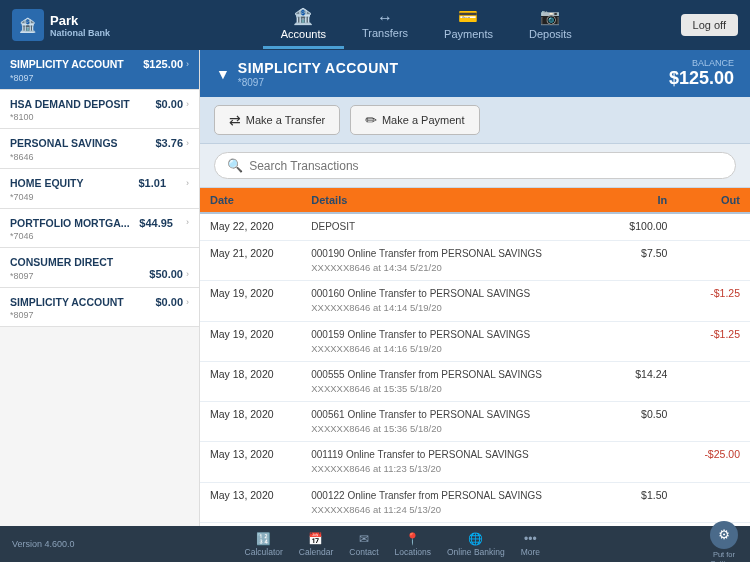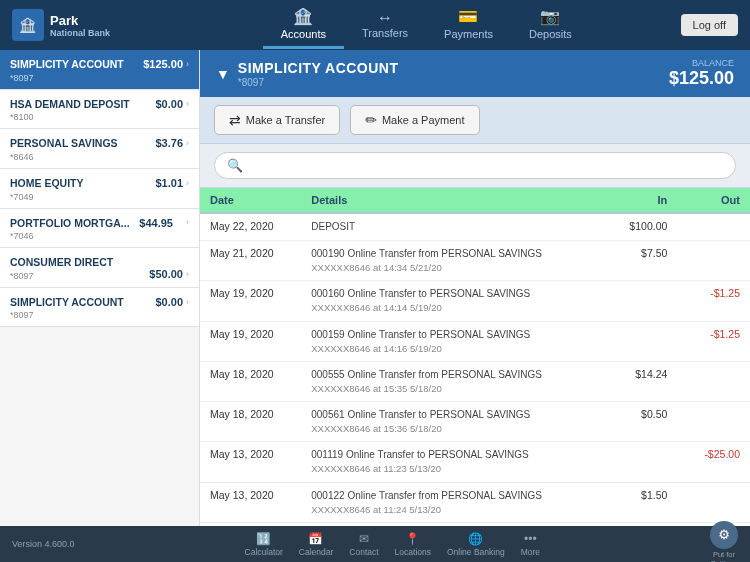--- a/index.html
+++ b/index.html
@@ -235,21 +235,21 @@
     #transactions-table {
       flex: 1;
       overflow-y: auto;
       background: white;
     }
     table {
       width: 100%;
       border-collapse: collapse;
     }
     thead tr {
-      background: #86efac;
+      background: #f97316;
       border-bottom: 2px solid #b0c4d8;
       padding-left: 39px;
     }
     thead th {
       padding: 6px 10px;
       font-size: 11px;
       color: #2a4a6a;
       font-weight: 700;
       text-align: left;
     }
@@ -381,21 +381,21 @@
         <span class="account-balance">$3.76</span>
         <span class="balance-arrow">›</span>
       </div>
     </div>
 
     <div class="account-item">
       <div>
         <div class="account-name">HOME EQUITY</div>
         <div class="account-num">*7049</div>
       </div>
-      <div style="display:flex;align-items:center;gap:3px;">
+      <div style="display:flex;align-items:center;gap:20px;">
         <span class="account-balance">$1.01</span>
         <span class="balance-arrow">›</span>
       </div>
     </div>
 
     <div class="account-item">
       <div>
         <div class="account-name">PORTFOLIO MORTGA...</div>
         <div class="account-num">*7046</div>
       </div>
@@ -451,20 +451,21 @@
       </button>
       <button class="action-btn">
         <span class="btn-icon">✏</span>
         <span>Make a Payment</span>
       </button>
     </div>
 
     <div id="search-bar">
       <div id="search-input-wrapper">
         <span style="color:#999;font-size:13px;">🔍</span>
+        <input id="search-input" type="text" placeholder="Search Transactions" style="">
       </div>
     </div>
 
     <div id="transactions-table">
       <table>
         <thead>
           <tr>
             <th>Date</th>
             <th>Details</th>
             <th>In</th>

